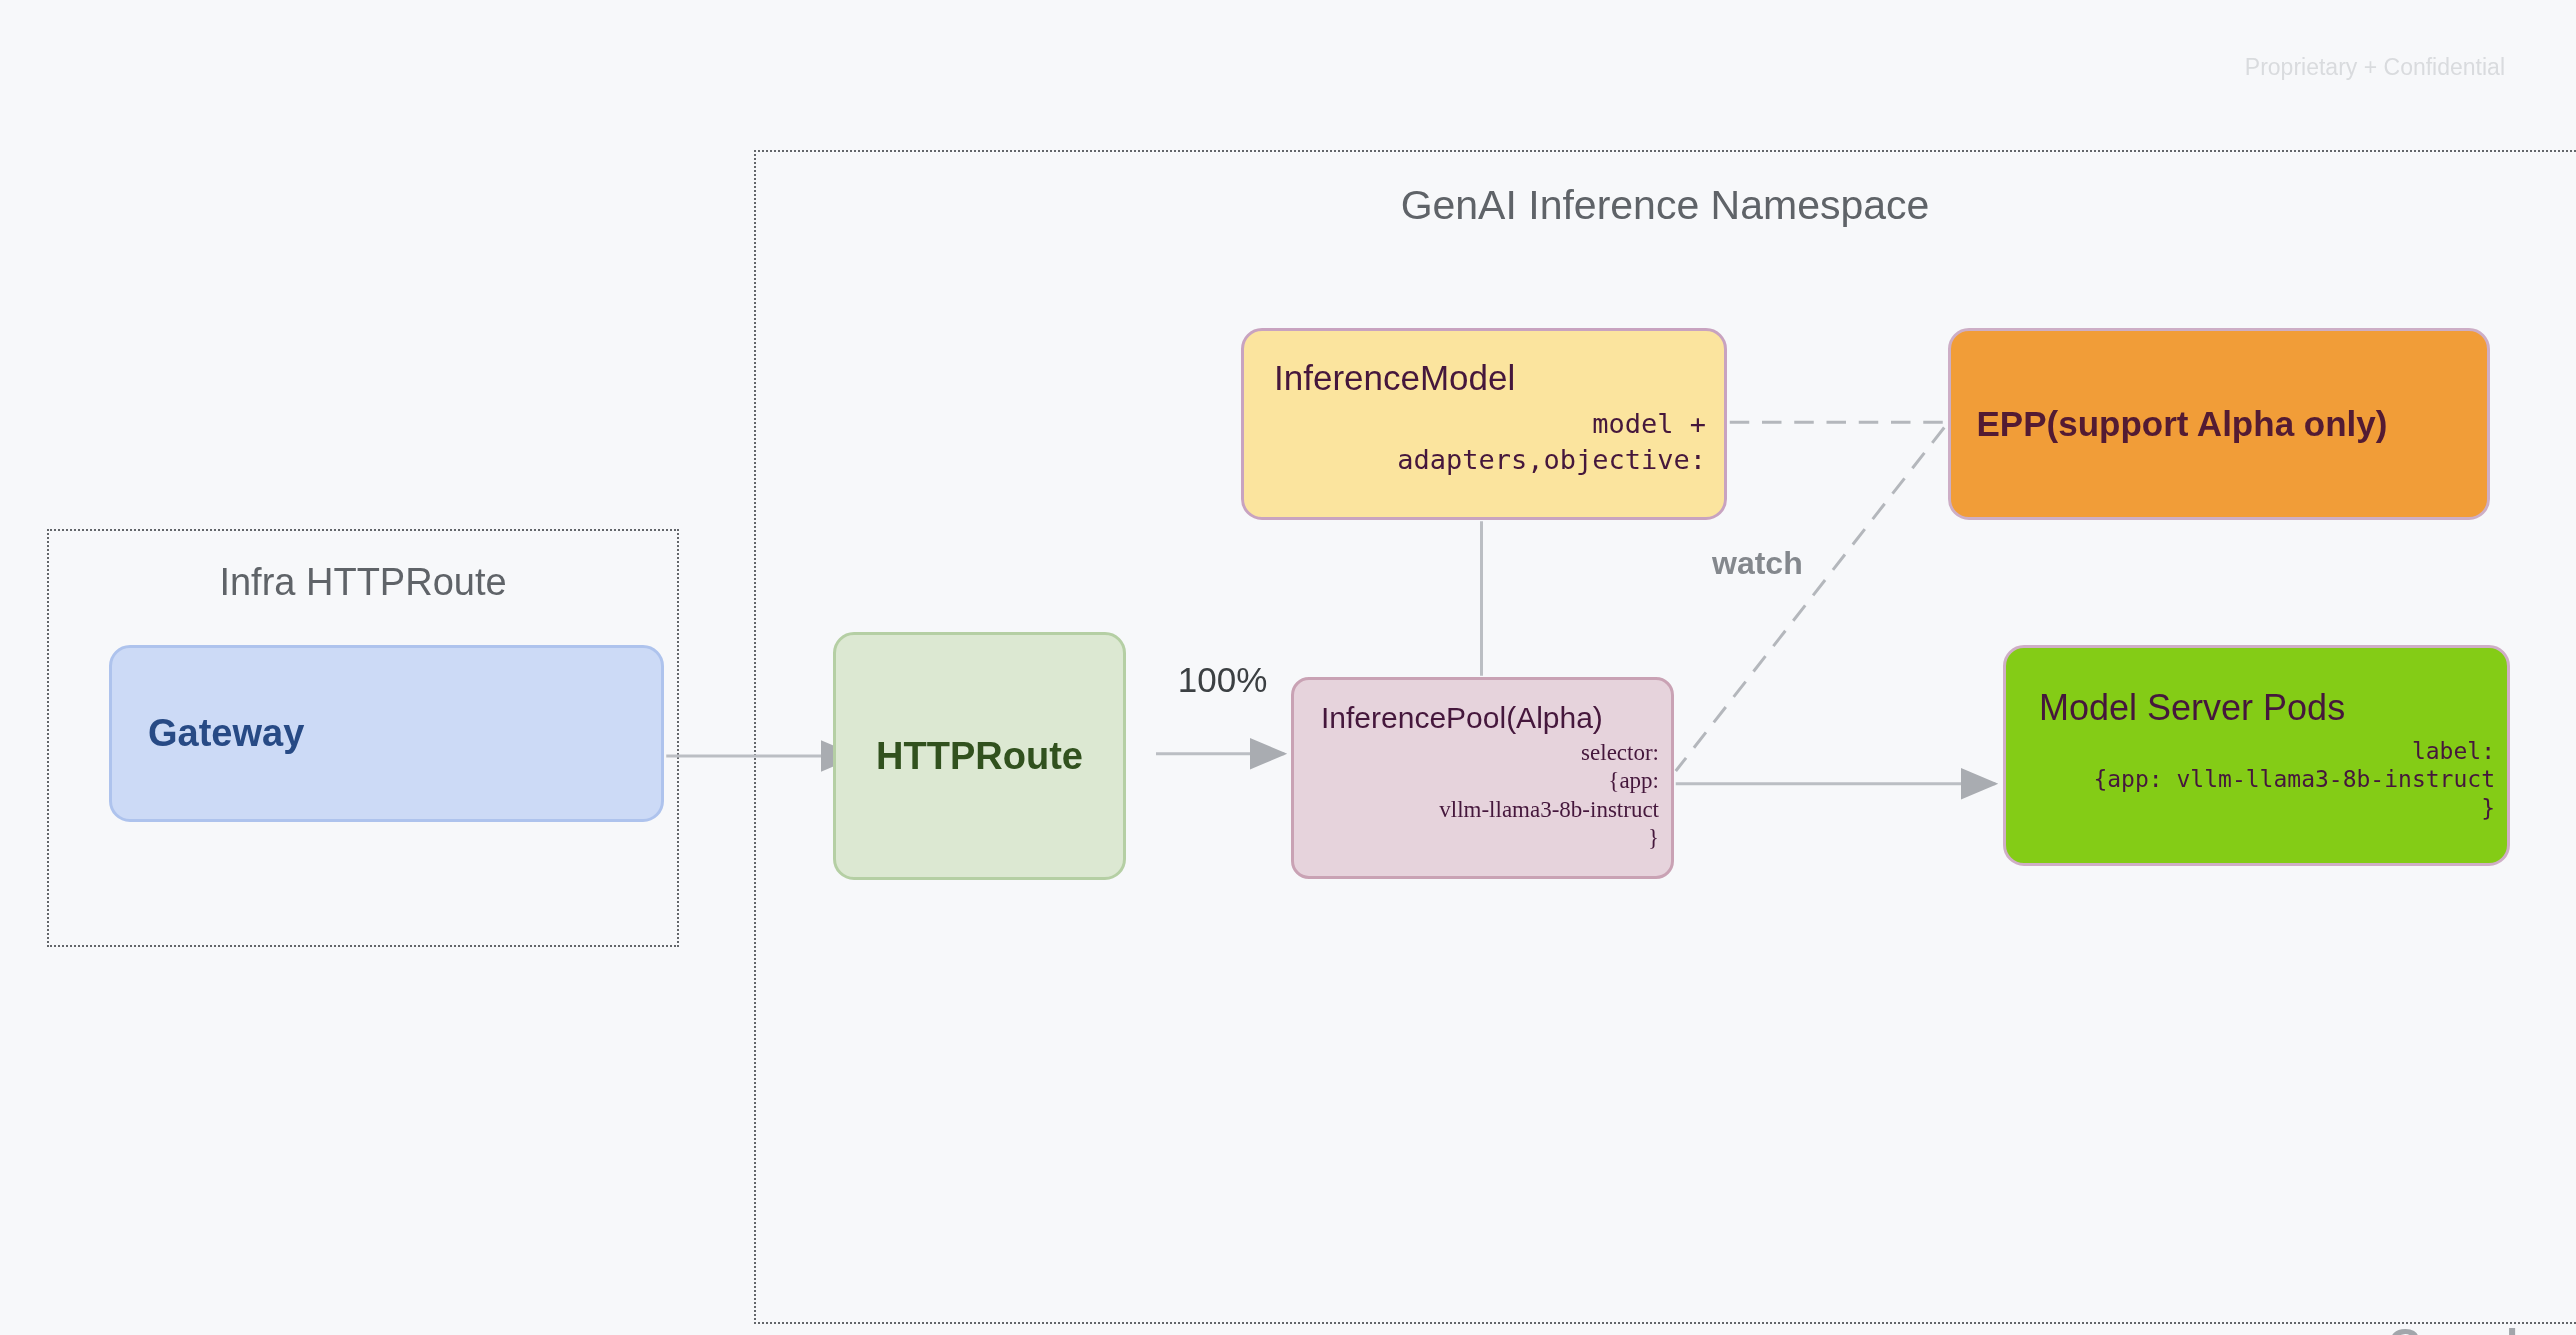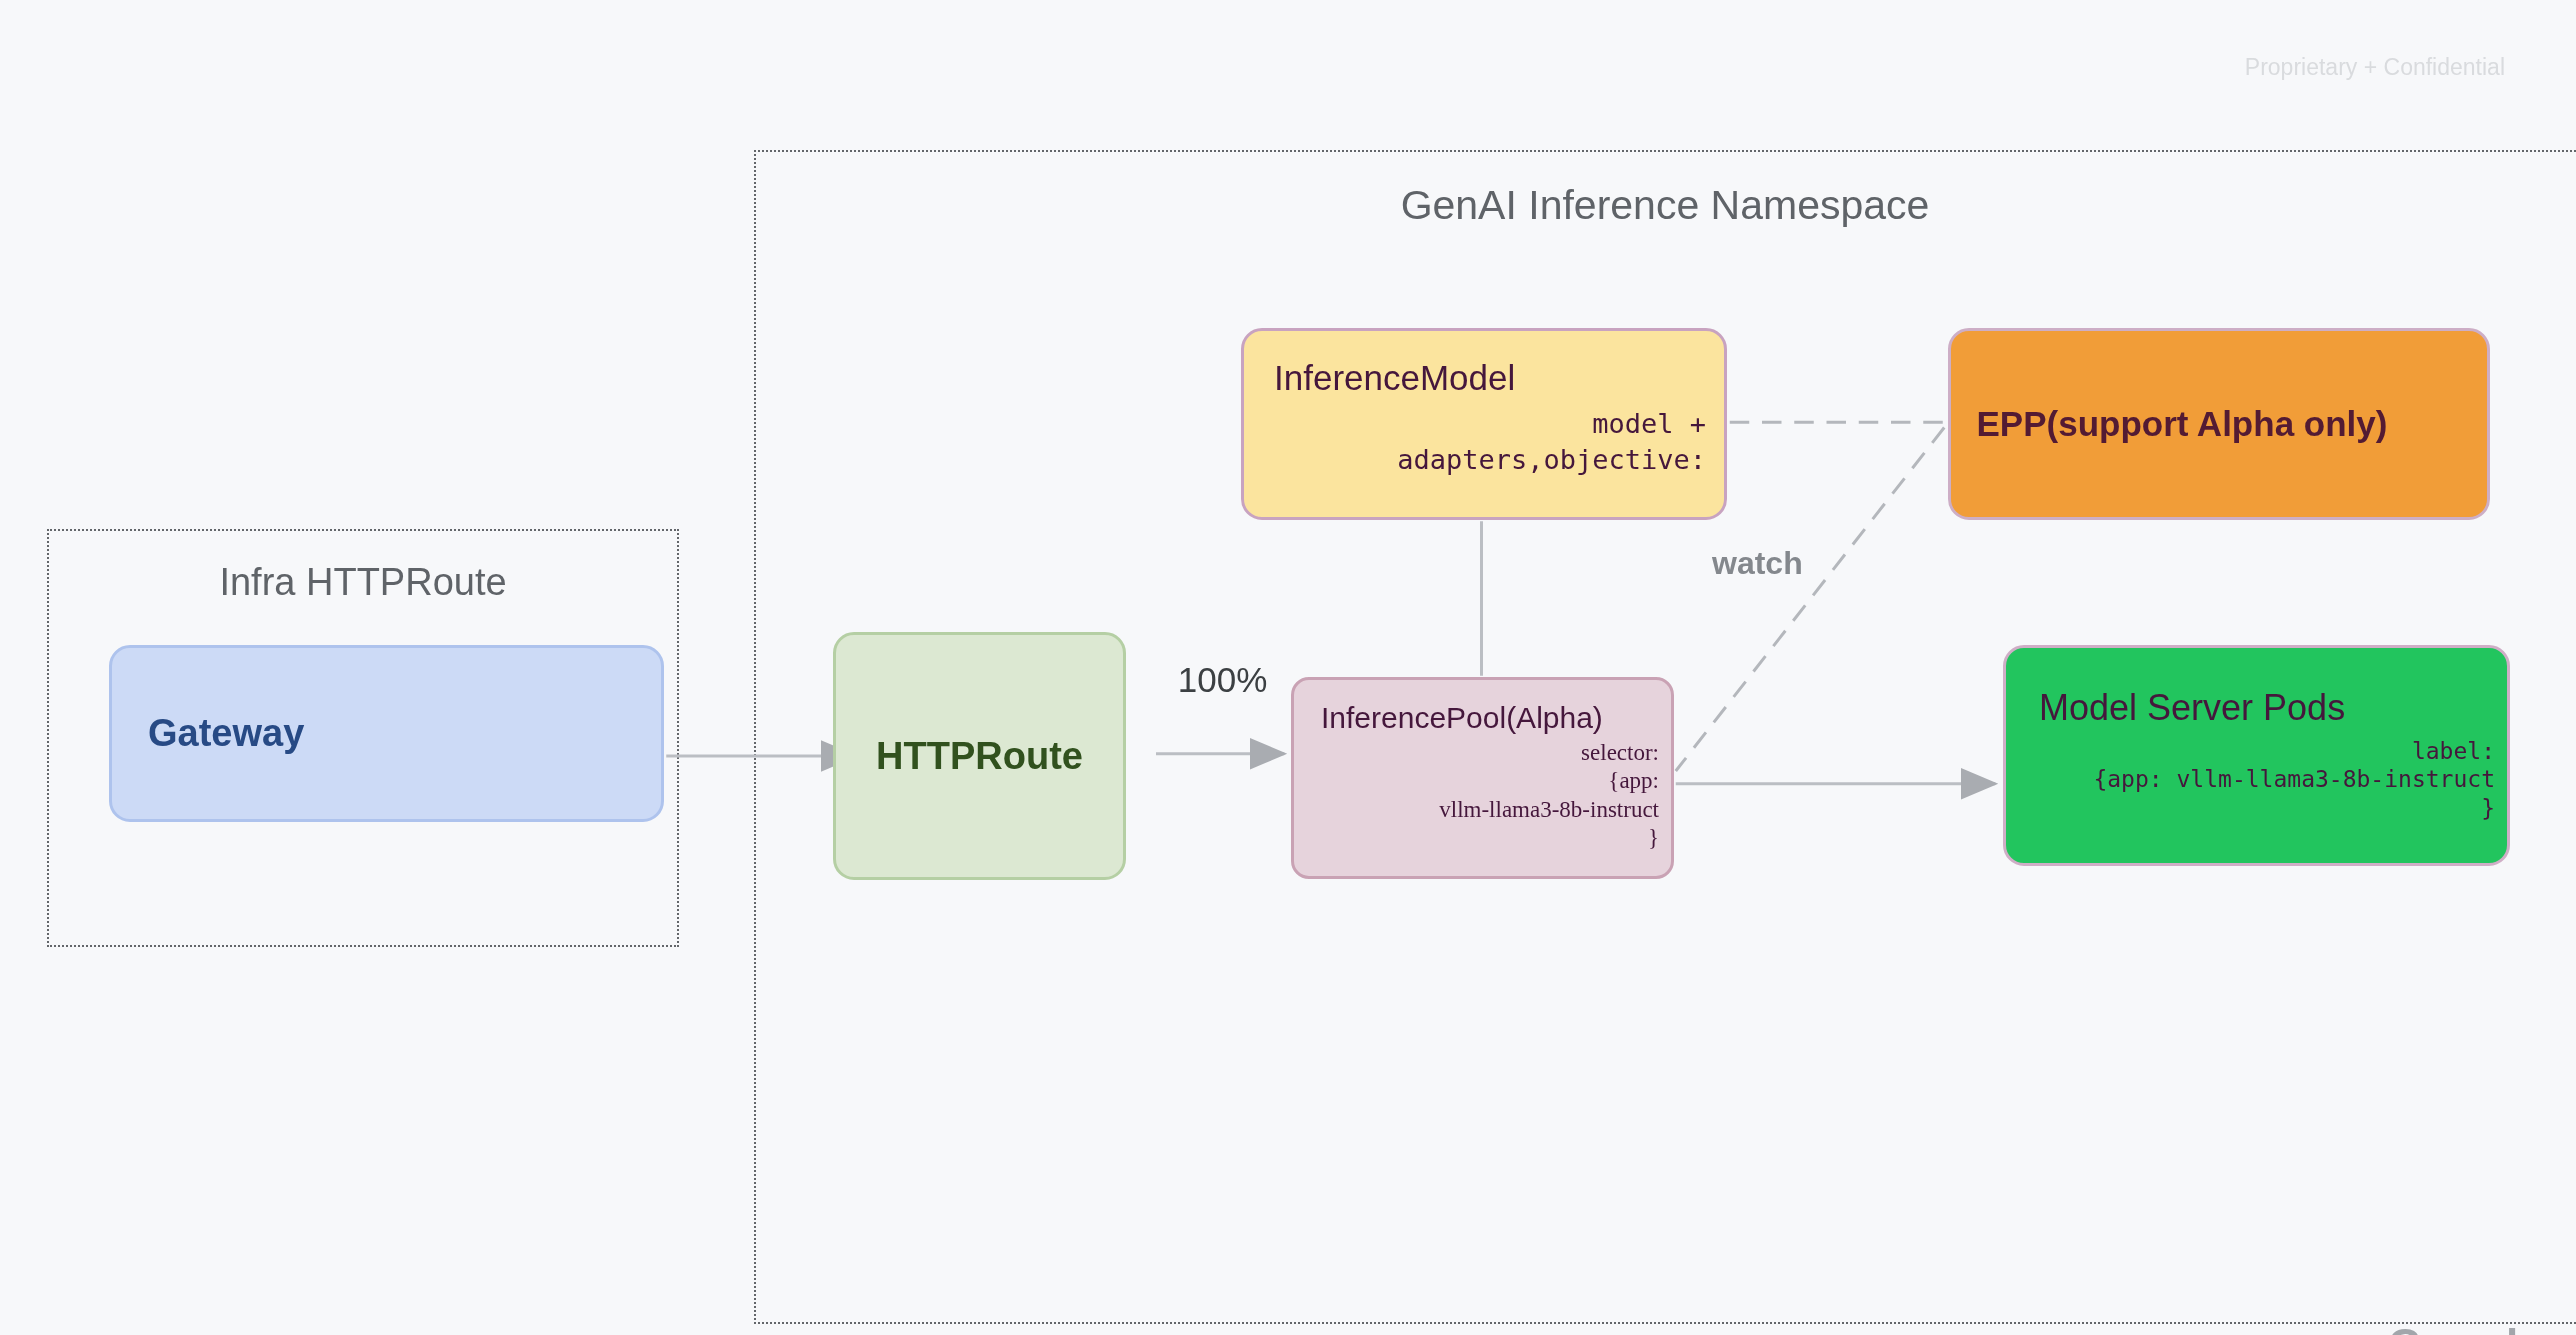--- a/index.html
+++ b/index.html
@@ -34,21 +34,21 @@
 
   .node-epp{left:1948px;top:328px;width:542px;height:192px;background:#F19D38;
             border:3px solid #CDAEC6;display:flex;align-items:center;padding-left:25.5px;}
   .node-epp .node-label{font-size:35px;font-weight:bold;color:#531B33;}
 
   .node-pool{left:1291px;top:677px;width:383px;height:202px;background:#E6D3DC;
              border:3px solid #C9A2B4;border-radius:18px;padding:21px 12px 0 27px;}
   .node-pool .node-title{font-size:30px;margin-bottom:3.8px;}
   .node-pool .mono{font-size:23px;line-height:1.24;font-family:Liberation Serif, serif;}
 
-  .node-pods{left:2003px;top:645px;width:507px;height:221px;background:#22c55e;
+  .node-pods{left:2003px;top:645px;width:507px;height:221px;background:#84cc16;
              border:3px solid #CFAEC6;padding:39px 12px 0 33px;}
   .node-pods .node-title{font-size:36px;margin-bottom:7.5px;}
   .node-pods .mono{font-size:23px;line-height:1.24;}
 
   .edge-label-weight{position:absolute;left:1170px;top:660px;width:105px;text-align:center;
                      font-size:35px;color:#3C4043;}
   .edge-label-watch{position:absolute;left:1712px;top:545px;font-size:32px;color:#84888D;font-weight:bold;}
 
   .watermark{position:absolute;left:2388px;top:1320px;font-size:44px;color:#A2A6AB;
              font-weight:bold;letter-spacing:0.8px;}

